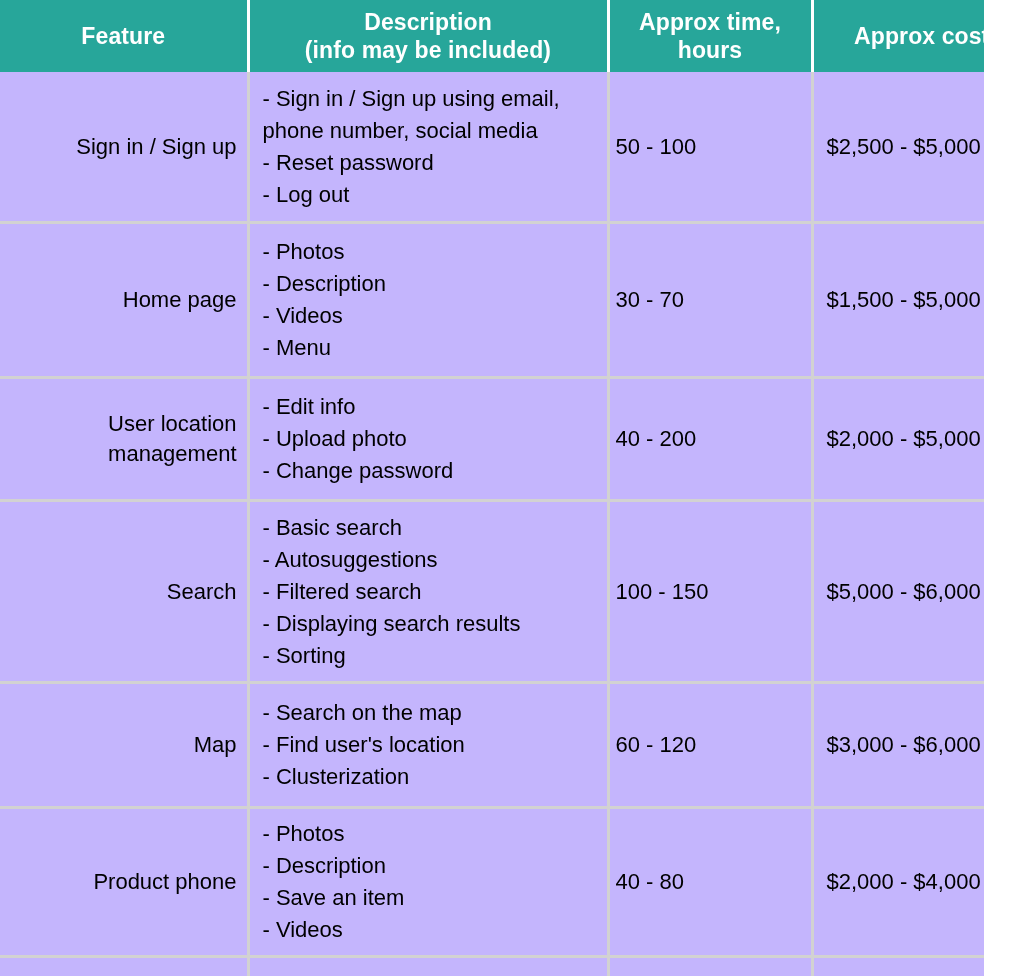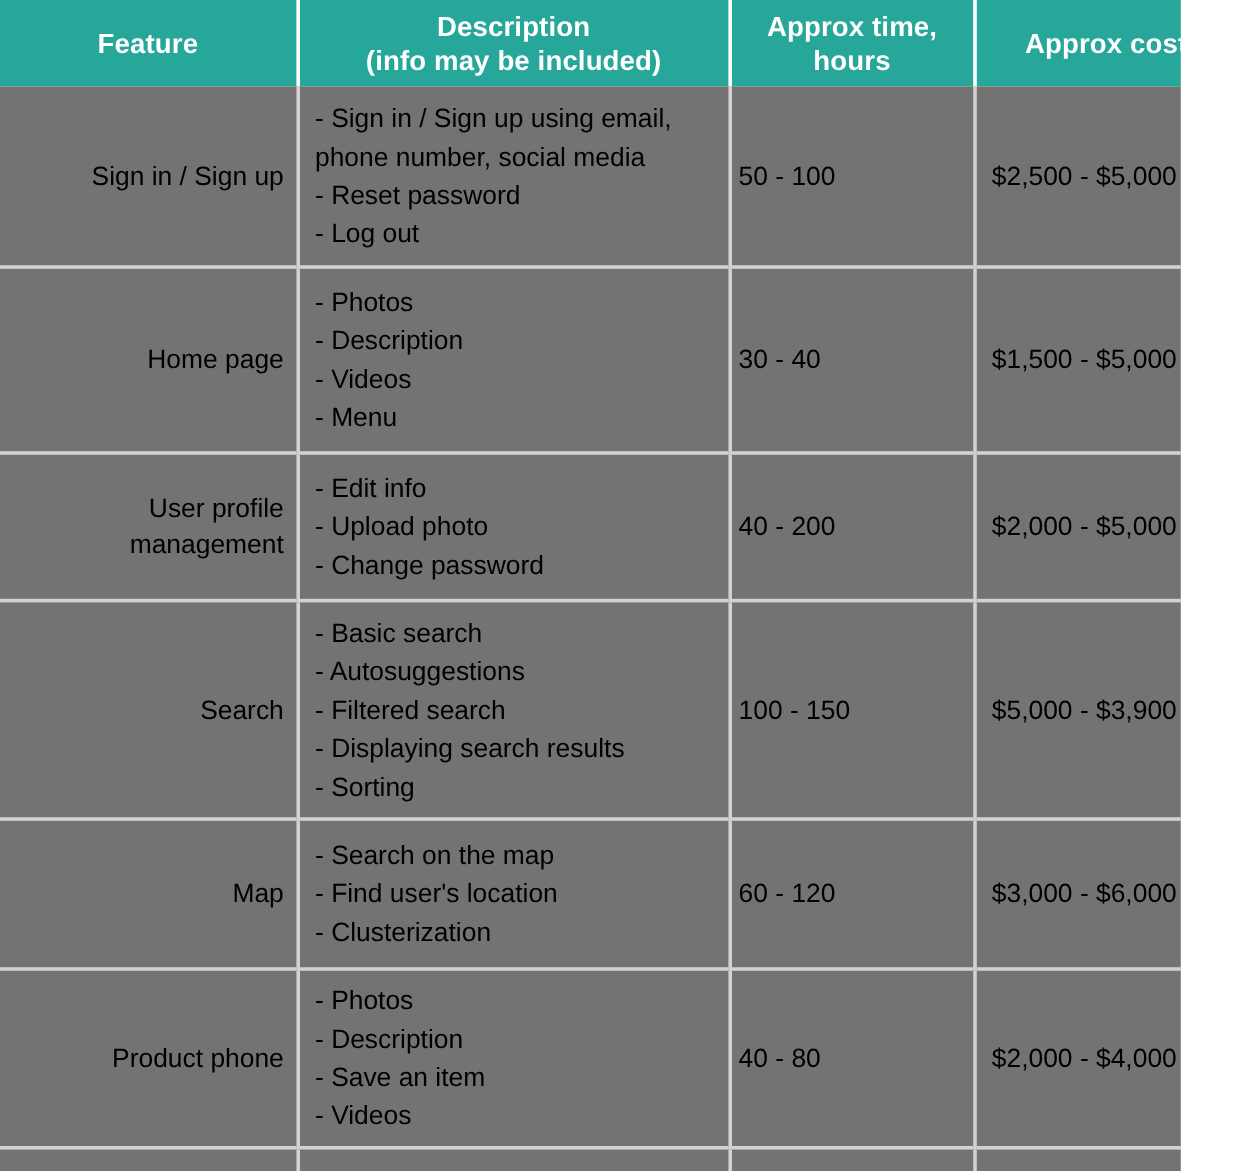--- a/index.html
+++ b/index.html
@@ -55,21 +55,21 @@
   
   thead tr { }
 
   tbody td {
     border-top: 3px solid #d2d2d2;
     border-right: 3px solid #d2d2d2;
     vertical-align: middle;
     font-size: 22px;
     line-height: 30px;
     padding: 6px 10px 6px 12px;
-    background: #737373;
+    background: #c4b5fd;
   }
   tbody tr:first-child td { border-top: 0; }
   tbody td:last-child { border-right: 0; padding-left: 13px; }
 
   td.cell-feature {
     text-align: right;
     padding-left: 10px;
   }
   td.cell-desc {
     text-align: left;
@@ -150,25 +150,25 @@
         <tr class="r1">
           <td class="cell-feature">Home page</td>
           <td class="cell-desc">
             <ul class="desc-list">
               <li>- Photos</li>
               <li>- Description</li>
               <li>- Videos</li>
               <li>- Menu</li>
             </ul>
           </td>
-          <td class="cell-time">30 - 40</td>
+          <td class="cell-time">30 - 70</td>
           <td class="cell-cost">$1,500 - $5,000</td>
         </tr>
         <tr class="r2">
-          <td class="cell-feature">User profile management</td>
+          <td class="cell-feature">User location management</td>
           <td class="cell-desc">
             <ul class="desc-list">
               <li>- Edit info</li>
               <li>- Upload photo</li>
               <li>- Change password</li>
             </ul>
           </td>
           <td class="cell-time">40 - 200</td>
           <td class="cell-cost">$2,000 - $5,000</td>
         </tr>
@@ -177,21 +177,21 @@
           <td class="cell-desc">
             <ul class="desc-list">
               <li>- Basic search</li>
               <li>- Autosuggestions</li>
               <li>- Filtered search</li>
               <li>- Displaying search results</li>
               <li>- Sorting</li>
             </ul>
           </td>
           <td class="cell-time">100 - 150</td>
-          <td class="cell-cost">$5,000 - $3,900</td>
+          <td class="cell-cost">$5,000 - $6,000</td>
         </tr>
         <tr class="r4">
           <td class="cell-feature">Map</td>
           <td class="cell-desc">
             <ul class="desc-list">
               <li>- Search on the map</li>
               <li>- Find user's location</li>
               <li>- Clusterization</li>
             </ul>
           </td>

